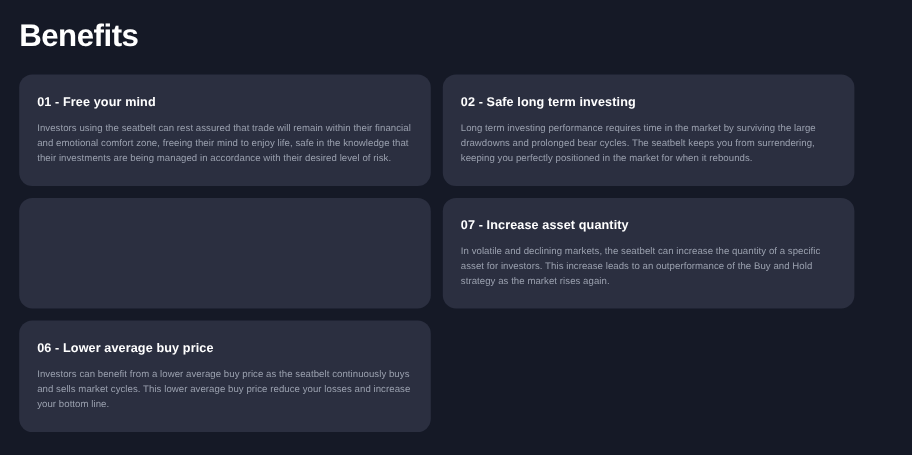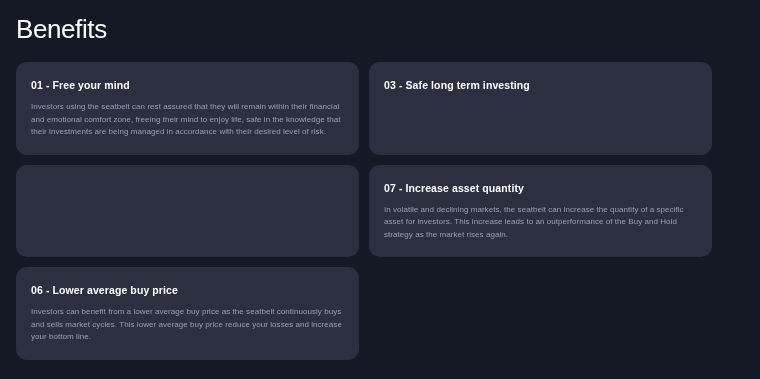--- a/index.html
+++ b/index.html
@@ -19,21 +19,21 @@
     height: 379px;
     box-sizing: border-box;
     padding: 14px 48px 0 16px;
     position: relative;
   }
   .page-title {
     margin: 0 0 18px 0;
     padding: 0;
     font-size: 26px;
     line-height: 30px;
-    font-weight: normal;
+    font-weight: bold;
     color: #ffffff;
     letter-spacing: -0.4px;
   }
   .benefits-grid {
     display: grid;
     grid-template-columns: 1fr 1fr;
     column-gap: 21px;
     row-gap: 17px;
     align-items: stretch;
     gap: 10px;
@@ -66,25 +66,26 @@
 <body>
 
 <div class="page">
 
   <h1 class="page-title">Benefits</h1>
 
   <div class="benefits-grid">
 
     <div class="benefit-card">
       <div class="benefit-card-title">01 - Free your mind</div>
-      <p class="benefit-card-body">Investors using the seatbelt can rest assured that they will remain within their financial and emotional comfort zone, freeing their mind to enjoy life, safe in the knowledge that their investments are being managed in accordance with their desired level of risk.</p>
+      <p class="benefit-card-body">Investors using the seatbelt can rest assured that trade will remain within their financial and emotional comfort zone, freeing their mind to enjoy life, safe in the knowledge that their investments are being managed in accordance with their desired level of risk.</p>
     </div>
 
     <div class="benefit-card">
-      <div class="benefit-card-title">03 - Safe long term investing</div>
+      <div class="benefit-card-title">02 - Safe long term investing</div>
+      <p class="benefit-card-body">Long term investing performance requires time in the market by surviving the large drawdowns and prolonged bear cycles. The seatbelt keeps you from surrendering, keeping you perfectly positioned in the market for when it rebounds.</p>
     </div>
 
 
     <div class="benefit-card">
     </div>
 
     <div class="benefit-card">
       <div class="benefit-card-title">07 - Increase asset quantity</div>
       <p class="benefit-card-body">In volatile and declining markets, the seatbelt can increase the quantity of a specific asset for investors. This increase leads to an outperformance of the Buy and Hold strategy as the market rises again.</p>
     </div>

